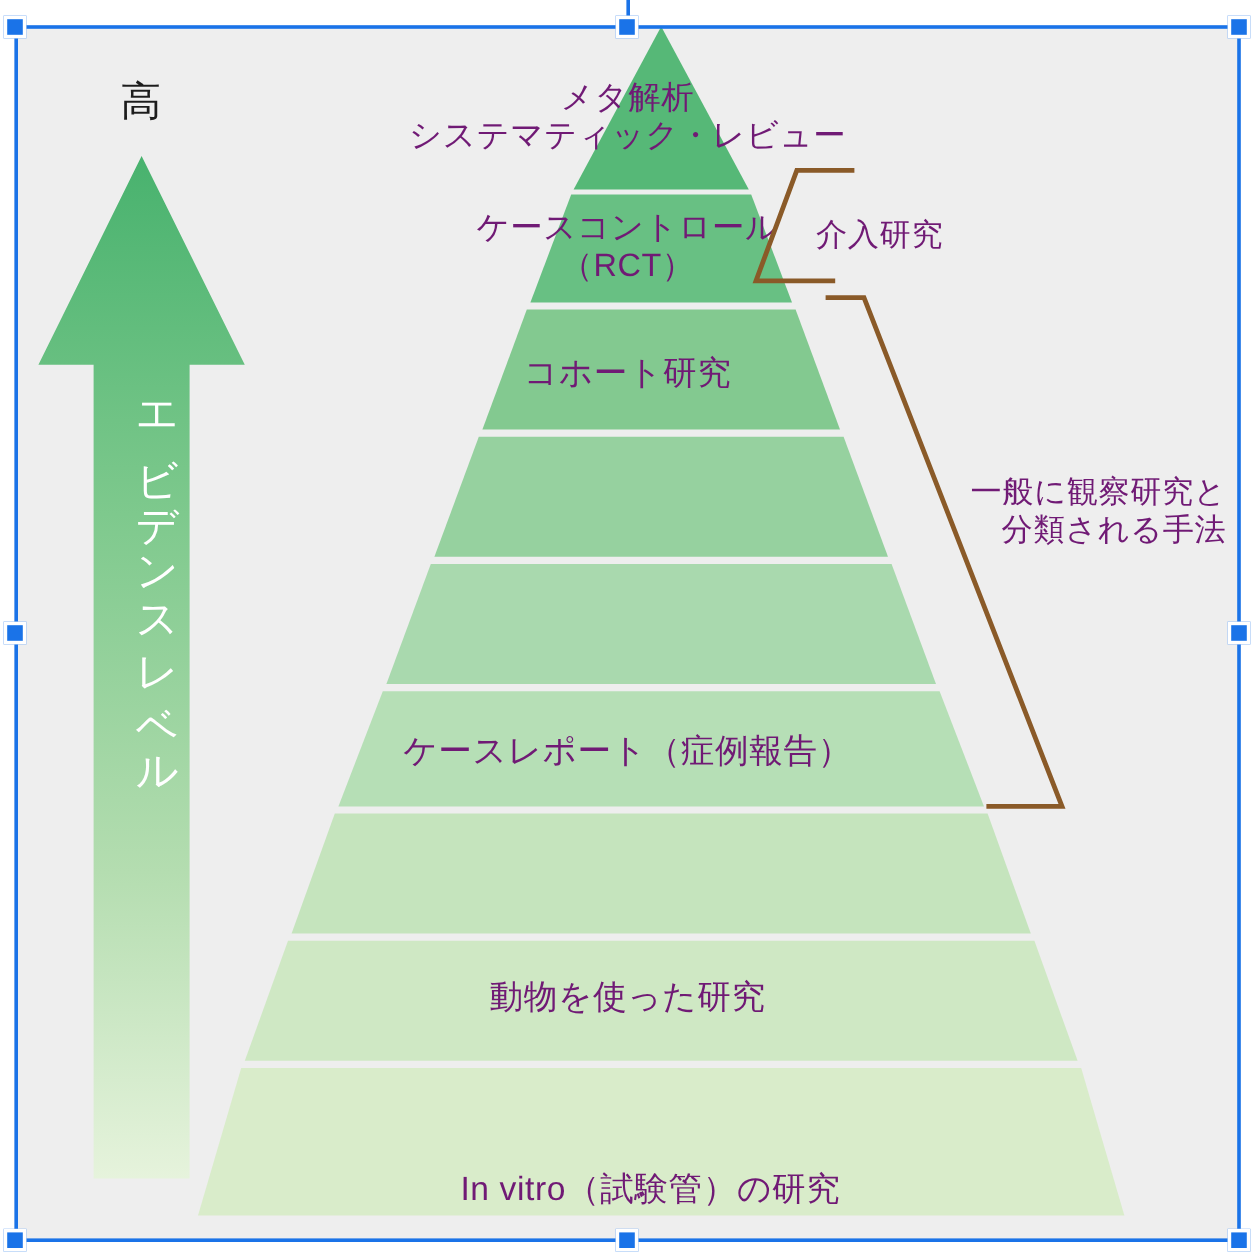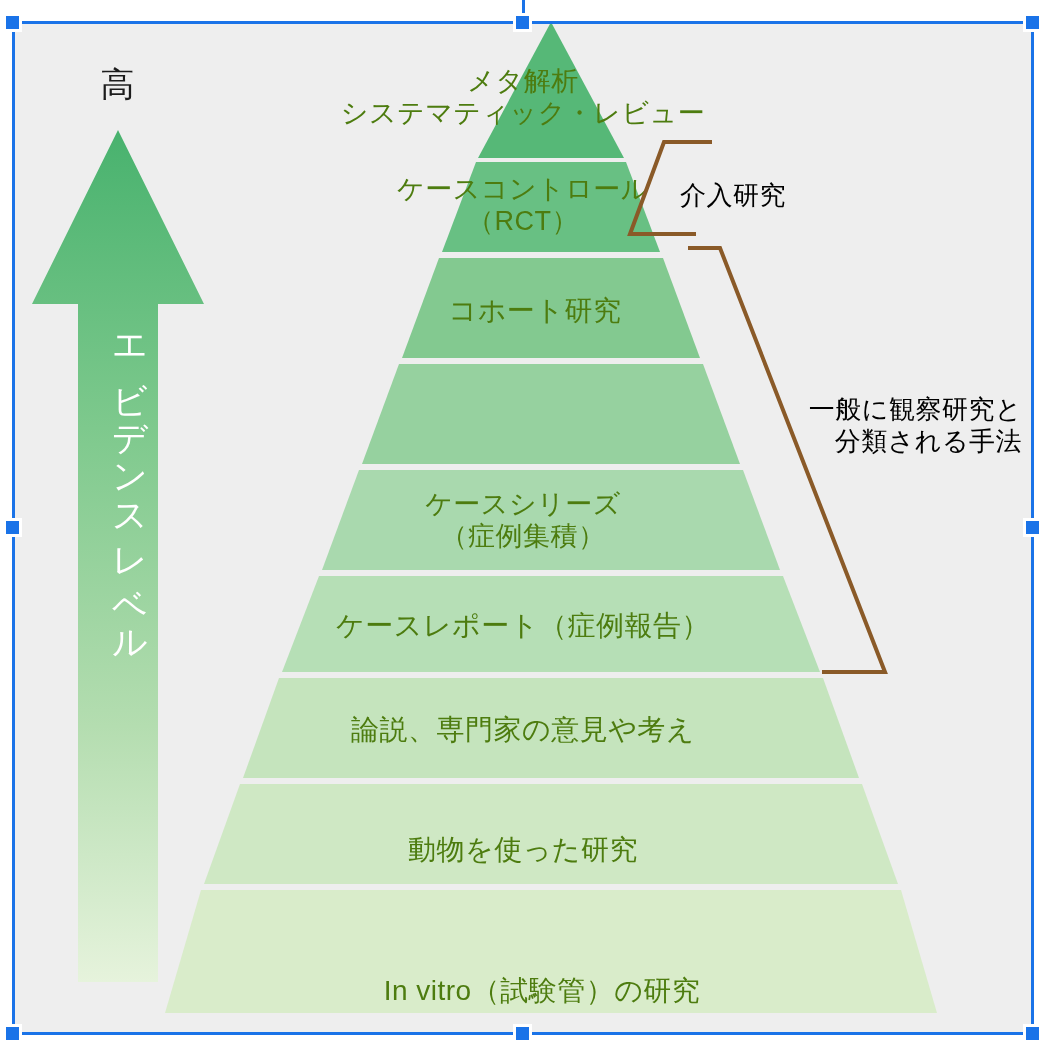--- a/index.html
+++ b/index.html
@@ -58,21 +58,21 @@
     left: 0;
     top: 0;
     width: 1022px;
     height: 1012px;
   }
   .layer-label {
     position: absolute;
     left: 0;
     width: 1022px;
     text-align: center;
-    color: #4d7c0f;
+    color: #701a75;
     font-size: 27px;
     line-height: 1.18;
     letter-spacing: 0.5px;
     pointer-events: none;
     white-space: pre-line;
   }
   .layer-label.big { font-size: 28px; }
 
   
   #arrow-wrap {
@@ -103,21 +103,21 @@
     letter-spacing: 2px;
     text-align: center;
     writing-mode: vertical-rl;
     text-orientation: upright;
     height: 400px;
   }
 
   
   .bracket-label {
     position: absolute;
-    color: #000000;
+    color: #701a75;
     font-size: 26px;
     line-height: 1.22;
     letter-spacing: 0.5px;
     white-space: pre-line;
   }
   #label-intervention {
     left: 668px;
     top: 158px;
     width: 200px;
   }
@@ -153,26 +153,23 @@
 
       <polygon points="228,762 850,762 886,862 192,862" fill="#cfe8c4"></polygon>
 
       <polygon points="189,868 889,868 925,991 153,991" fill="#d9ecca"></polygon>
     </svg>
 
     <div class="layer-label" style="top:44px;">メタ解析
 システマティック・レビュー</div>
     <div class="layer-label" style="top:152px;">ケースコントロール
 （RCT）</div>
-    <div class="layer-label big" style="top:272px;padding-left:12px;">コホート研究</div>
-    <div class="layer-label" style="top:467px;">ケースシリーズ
-（症例集積）</div>
+    <div class="layer-label big" style="top:272px;">コホート研究</div>
     <div class="layer-label big" style="top:587px;">ケースレポート（症例報告）</div>
-    <div class="layer-label big" style="top:691px;">論説、専門家の意見や考え</div>
-    <div class="layer-label big" style="top:813px;font-family:Liberation Mono, monospace;">動物を使った研究</div>
+    <div class="layer-label big" style="top:792px;">動物を使った研究</div>
     <div class="layer-label big" style="top:952px;margin-left:19px;">In vitro（試験管）の研究</div>
 
     <div id="arrow-label-top">高</div>
 
     <svg id="arrow-wrap" viewBox="0 0 180 880" preserveAspectRatio="none">
       <defs>
         <linearGradient id="gArrow" x1="0" y1="0" x2="0" y2="1">
           <stop offset="0%" stop-color="#48b26e"></stop>
           <stop offset="35%" stop-color="#7ec98d"></stop>
           <stop offset="70%" stop-color="#b4ddb0"></stop>

